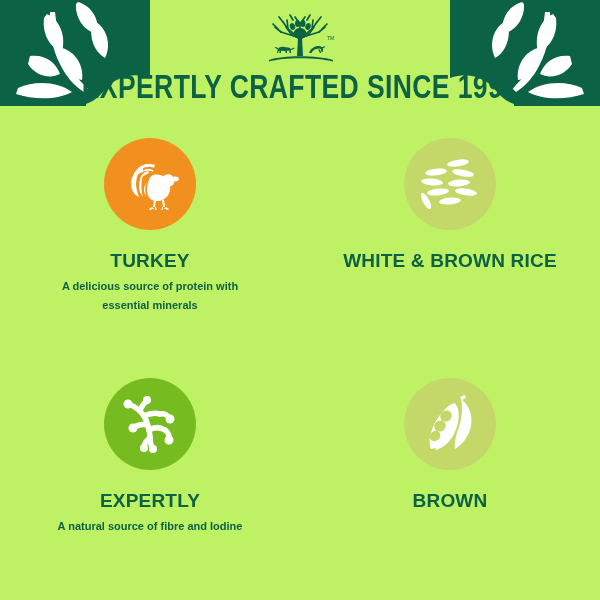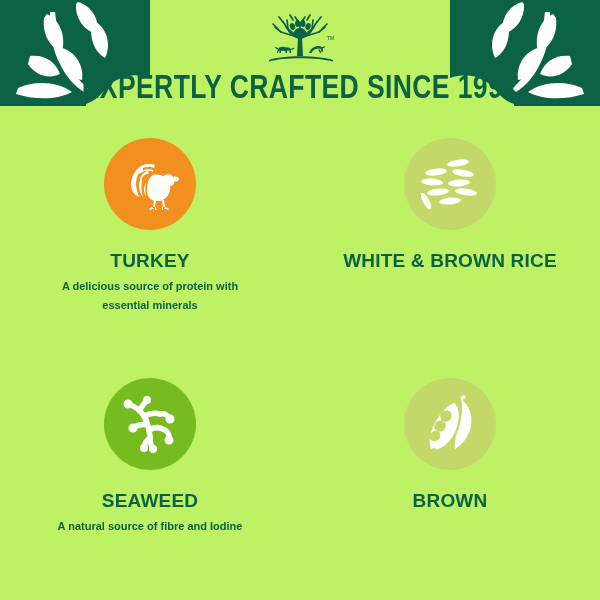--- a/index.html
+++ b/index.html
@@ -287,21 +287,21 @@
               <circle cx="27" cy="6" r="4"></circle>
               <circle cx="50" cy="25" r="4.5"></circle>
               <circle cx="13" cy="34" r="4.5"></circle>
               <circle cx="49" cy="46" r="4.5"></circle>
               <circle cx="24" cy="54" r="4"></circle>
               <circle cx="33" cy="55" r="4"></circle>
             </g>
           </svg>
         </span>
       </div>
-      <div class="cell-title">SEAWEED</div>
+      <div class="cell-title">EXPERTLY</div>
       <div class="cell-desc">A natural source of fibre and Iodine</div>
     </div>
 
     <div class="cell">
       <div class="icon-circle" style="background:#c4d86a">
         <span>
           <svg width="58" height="62" viewBox="0 0 58 62" xmlns="http://www.w3.org/2000/svg">
             <g fill="#ffffff">
 
               <path d="M40,6 C48,12 52,22 50,33 C48,43 42,51 34,56 C33,50 35,42 38,34 C41,25 42,14 40,6 Z"></path>

